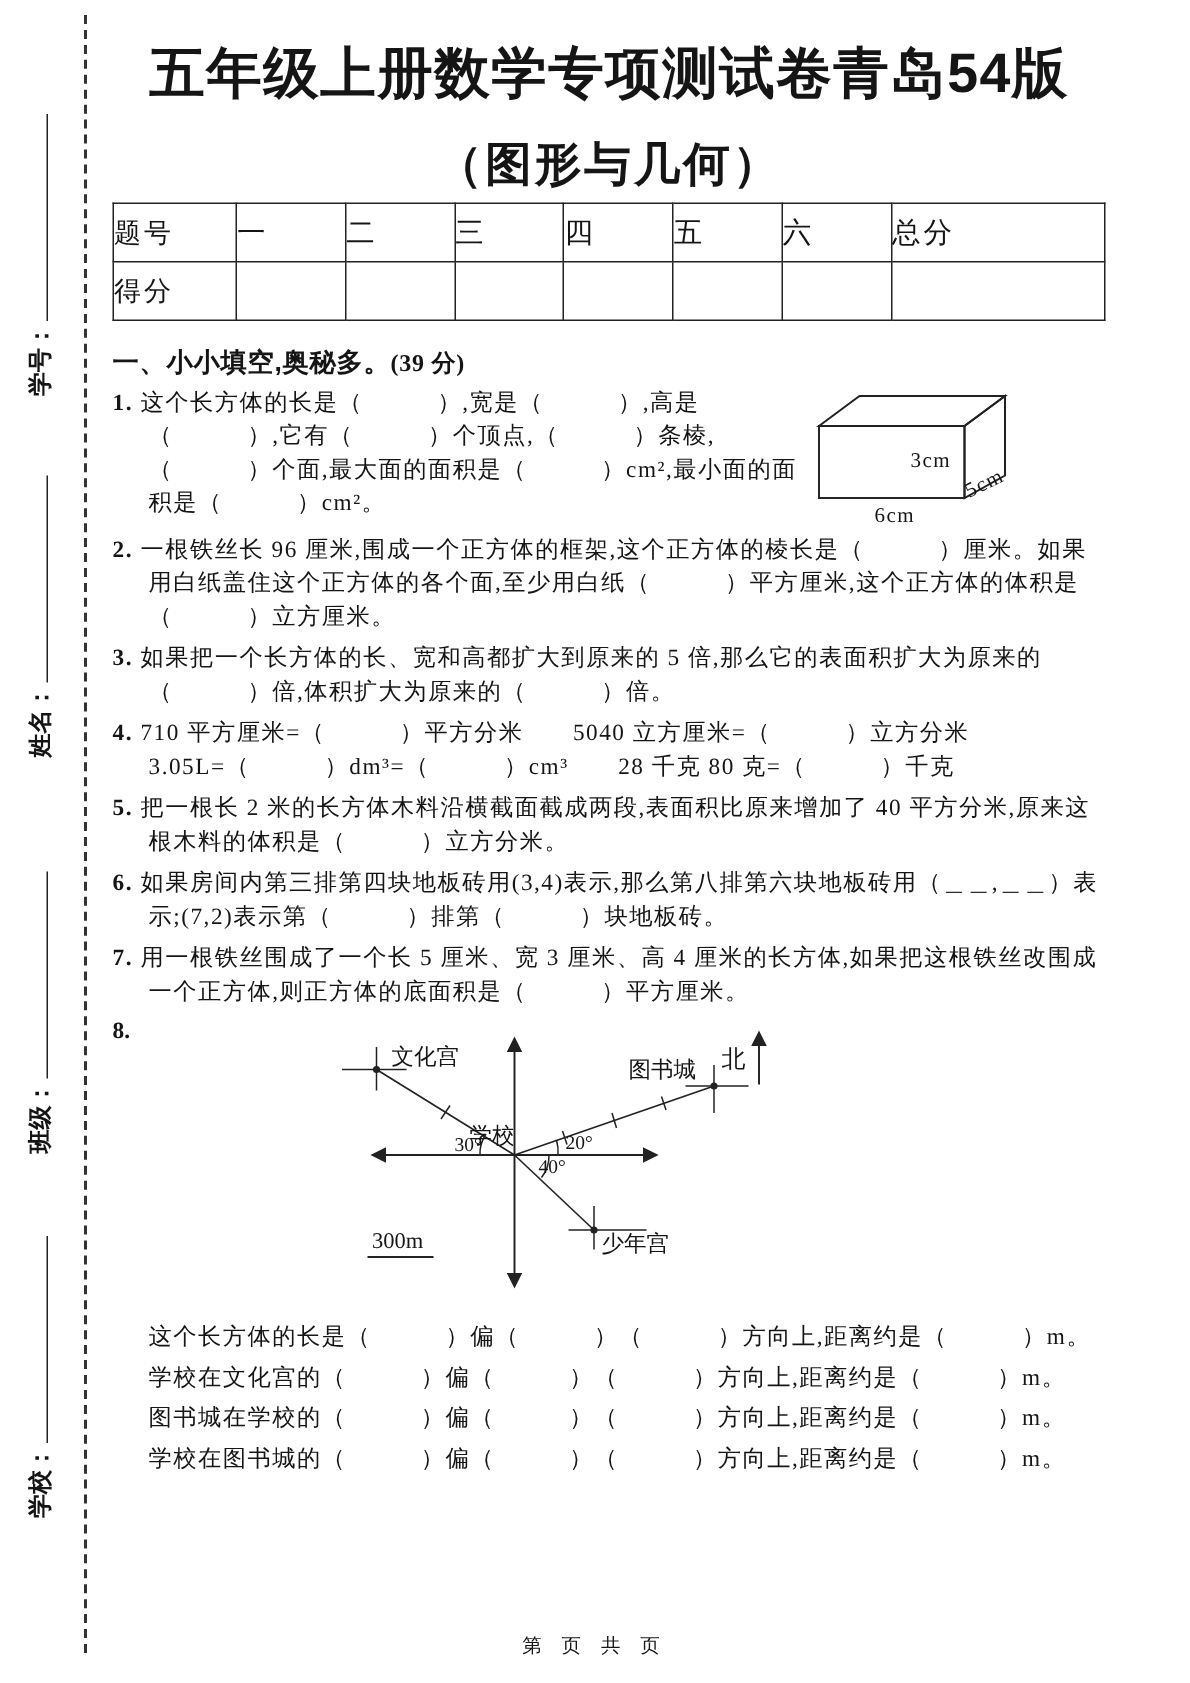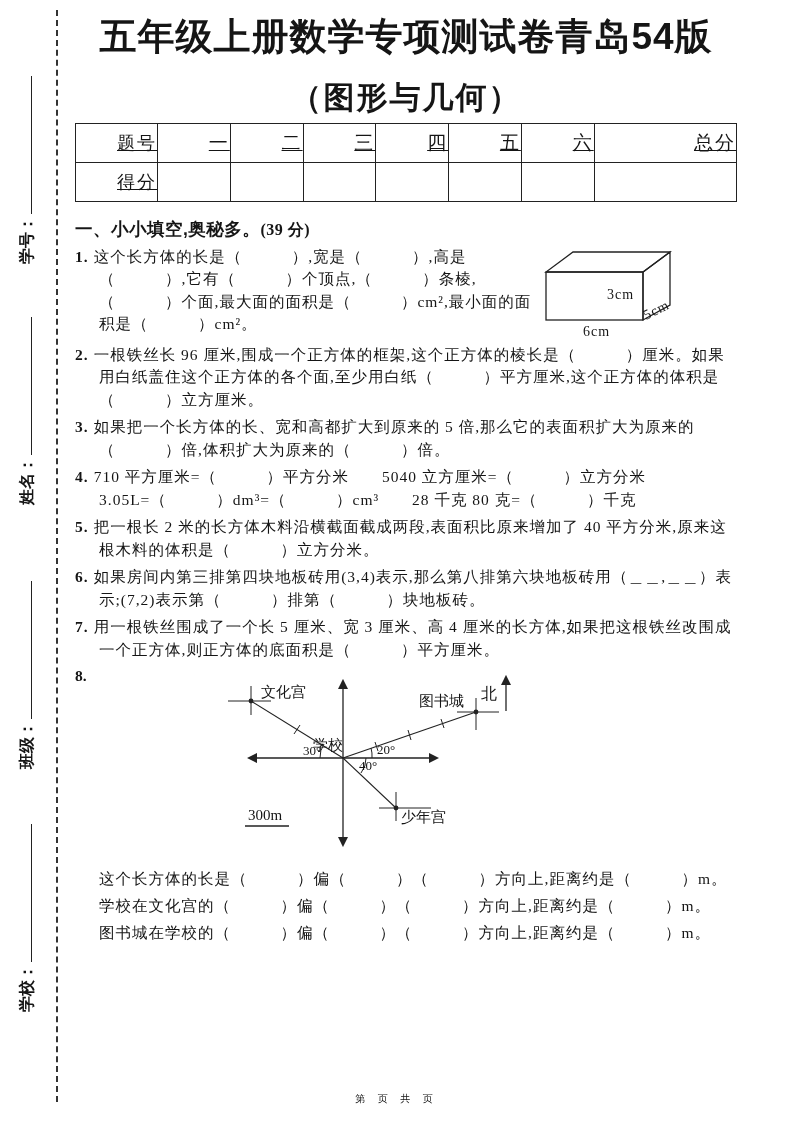--- a/index.html
+++ b/index.html
@@ -17,41 +17,40 @@
     position:absolute; width:200px; height:22px;
     transform:rotate(-90deg);
     font-family:"Liberation Sans", sans-serif;
     font-size:16px; font-weight:bold; white-space:nowrap;
   }
   .side-field .blank {
     display:inline-block; width:138px; height:14px;
     border-bottom:1.6px solid #222; margin-left:2px;
   }
   
-  .content { position:absolute; left:75px; top:16px; width:662px; }
+  .content { position:absolute; left:75px; top:28px; width:662px; }
   .title {
     font-family:"Liberation Sans", sans-serif; font-weight:bold;
     font-size:37px; text-align:center; line-height:1.15; letter-spacing:1px;
   }
   .subtitle {
     font-family:"Liberation Sans", sans-serif; font-weight:bold;
     font-size:31px; text-align:center; margin-top:18px; letter-spacing:2px;
   }
   .meta {
     font-family:"Liberation Sans", sans-serif; font-weight:bold;
     font-size:15px; text-align:right; margin-top:20px; letter-spacing:0.5px;
   }
   table.score {
     width:100%; border-collapse:collapse; margin-top:4px;
     font-size:19px;
   }
   table.score td {
-    border:1.8px solid #222; height:39px; text-align:right;
+    border:1.8px solid #222; height:39px; text-align:left;
     letter-spacing:2px;
-    text-decoration:underline;
   }
   table.score td.lab { width:82px; font-size:18px; }
   
   .section-head {
     margin-top:15px; font-family:"Liberation Sans", sans-serif;
     font-weight:bold; font-size:17.5px; letter-spacing:0.5px;
   }
   .section-head .points { font-family:"Liberation Serif", serif; font-weight:bold; font-size:16px; }
   .q {
     margin-top:5px; padding-left:24px; text-indent:-24px;
@@ -61,21 +60,21 @@
   .q .cont { text-indent:0; }
   .figure-cuboid {
     float:right; width:200px; height:104px; margin:-6px -6px 0 4px;
   }
   .q8 { margin-top:6px; display:flex; align-items:flex-start; }
   .q8 .qnum { font-weight:bold; font-size:15.5px; }
   .diagram-wrap { margin-left:134px; margin-top:2px; }
   .fills { margin-top:6px; padding-left:24px; font-size:15.5px; line-height:27px; letter-spacing:1px; }
   .footer {
     position:absolute; left:0; width:793px; bottom:16px;
-    text-align:center; font-size:10px; letter-spacing:5px;
+    text-align:center; font-size:13px; letter-spacing:5px;
   }
   svg text { font-family:"Liberation Serif", serif; fill:#151515; }
   svg .ln { stroke:#222; fill:none; }
 </style>
 </head>
 <body>
 
 <div class="cutline"></div>
 
 <div class="side-field" style="left:-72px; top:153px;">
@@ -211,17 +210,18 @@
         <text x="27" y="151" font-size="15">300m</text>
         <line class="ln" x1="24" y1="157" x2="68" y2="157" stroke-width="1.4"></line>
       </svg>
     </div>
   </div>
 
   <div class="fills">
     <div>这个长方体的长是（　　　）偏（　　　）（　　　）方向上,距离约是（　　　）m。</div>
     <div>学校在文化宫的（　　　）偏（　　　）（　　　）方向上,距离约是（　　　）m。</div>
     <div>图书城在学校的（　　　）偏（　　　）（　　　）方向上,距离约是（　　　）m。</div>
+    <div>学校在图书城的（　　　）偏（　　　）（　　　）方向上,距离约是（　　　）m。</div>
   </div>
 
 </div>
 
 <div class="footer">第 页 共 页</div>
 
 </body></html>

